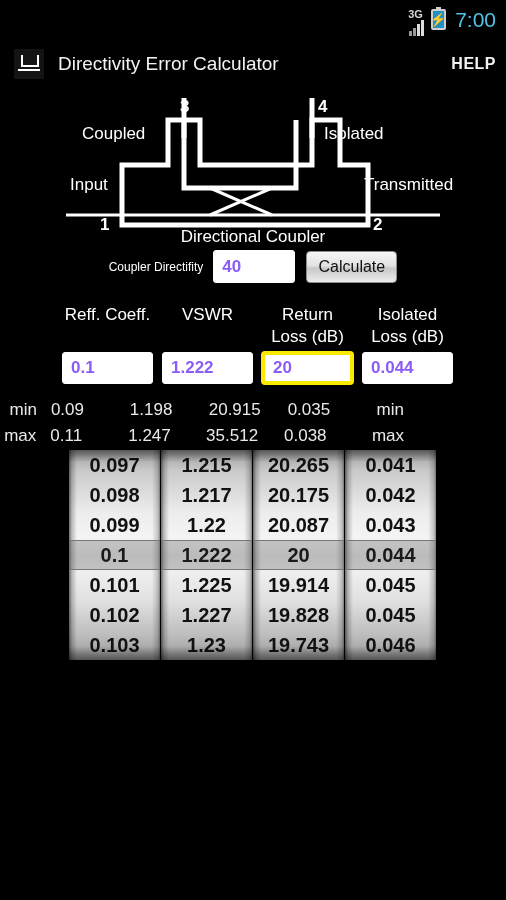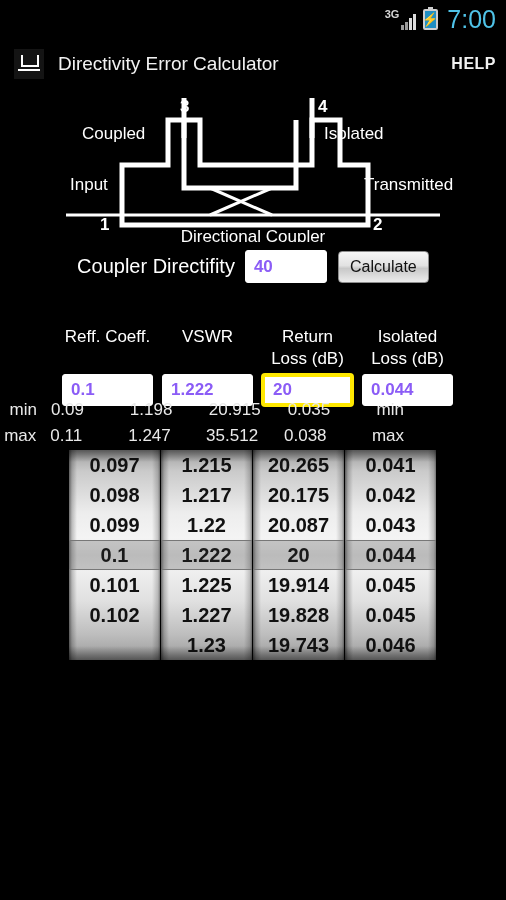--- a/index.html
+++ b/index.html
@@ -33,20 +33,21 @@
     justify-content: flex-end;
     padding-right: 10px;
     box-sizing: border-box;
   }
   .sb-signal {
     display: flex;
     align-items: flex-end;
     height: 22px;
     margin-right: 7px;
     position: relative;
+    flex-direction: column;
   }
   .sb-3g {
     font-size: 11px;
     font-weight: bold;
     color: #d6d6d6;
     line-height: 1;
     margin-right: 1px;
     align-self: flex-start;
     margin-top: 1px;
   }
@@ -80,21 +81,21 @@
   }
   .battery .bolt {
     position: absolute;
     left: 50%; top: 50%;
     transform: translate(-50%,-50%);
     color: #eaf6ff;
     font-size: 13px;
     line-height: 1;
   }
   .clock {
-    font-size: 25px;
+    font-size: 21px;
     color: #4fc3e8;
     letter-spacing: 0px;
     line-height: 1;
     font-family: "Liberation Sans", sans-serif;
   }
 
   
   .actionbar {
     position: absolute;
     left: 0; top: 38px;
@@ -149,21 +150,21 @@
   
   .dir-row {
     position: absolute;
     left: 0; top: 250px;
     width: 506px;
     display: flex;
     align-items: center;
     justify-content: center;
   }
   .dir-label {
-    font-size: 20px;
+    font-size: 12px;
     color: #fff;
     margin-right: 10px;
   }
   .txt {
     background: #fff;
     color: #8b5cf6;
     border: 1px solid #ffffff;
     border-radius: 3px;
     font-size: 17px;
     font-weight: bold;
@@ -184,21 +185,21 @@
     font-family: "Liberation Sans", sans-serif;
     display: flex;
     align-items: center;
     justify-content: center;
     box-sizing: border-box;
   }
 
   
   .cols {
     position: absolute;
-    left: 62px; top: 326px;
+    left: 62px; top: 304px;
     width: 390px;
     display: flex;
   }
   .col { width: 91px; margin-right: 9px; }
   .col:last-child { margin-right: 0; }
   .col-head {
     font-size: 17px;
     color: #ffffff;
     text-align: center;
     line-height: 22px;
@@ -429,20 +430,21 @@
   <div class="wheels">
     <div class="wheel">
       <div class="sel-band"></div>
       <div class="rows">
           <div class="row">0.097</div>
           <div class="row">0.098</div>
           <div class="row">0.099</div>
           <div class="row sel">0.1</div>
           <div class="row">0.101</div>
           <div class="row">0.102</div>
+          <div class="row">0.103</div>
         </div>
       <div class="topshade"></div>
       <div class="botshade"></div>
     </div>
     <div class="wheel">
       <div class="sel-band"></div>
       <div class="rows">
           <div class="row">1.215</div>
           <div class="row">1.217</div>
           <div class="row">1.22</div>

